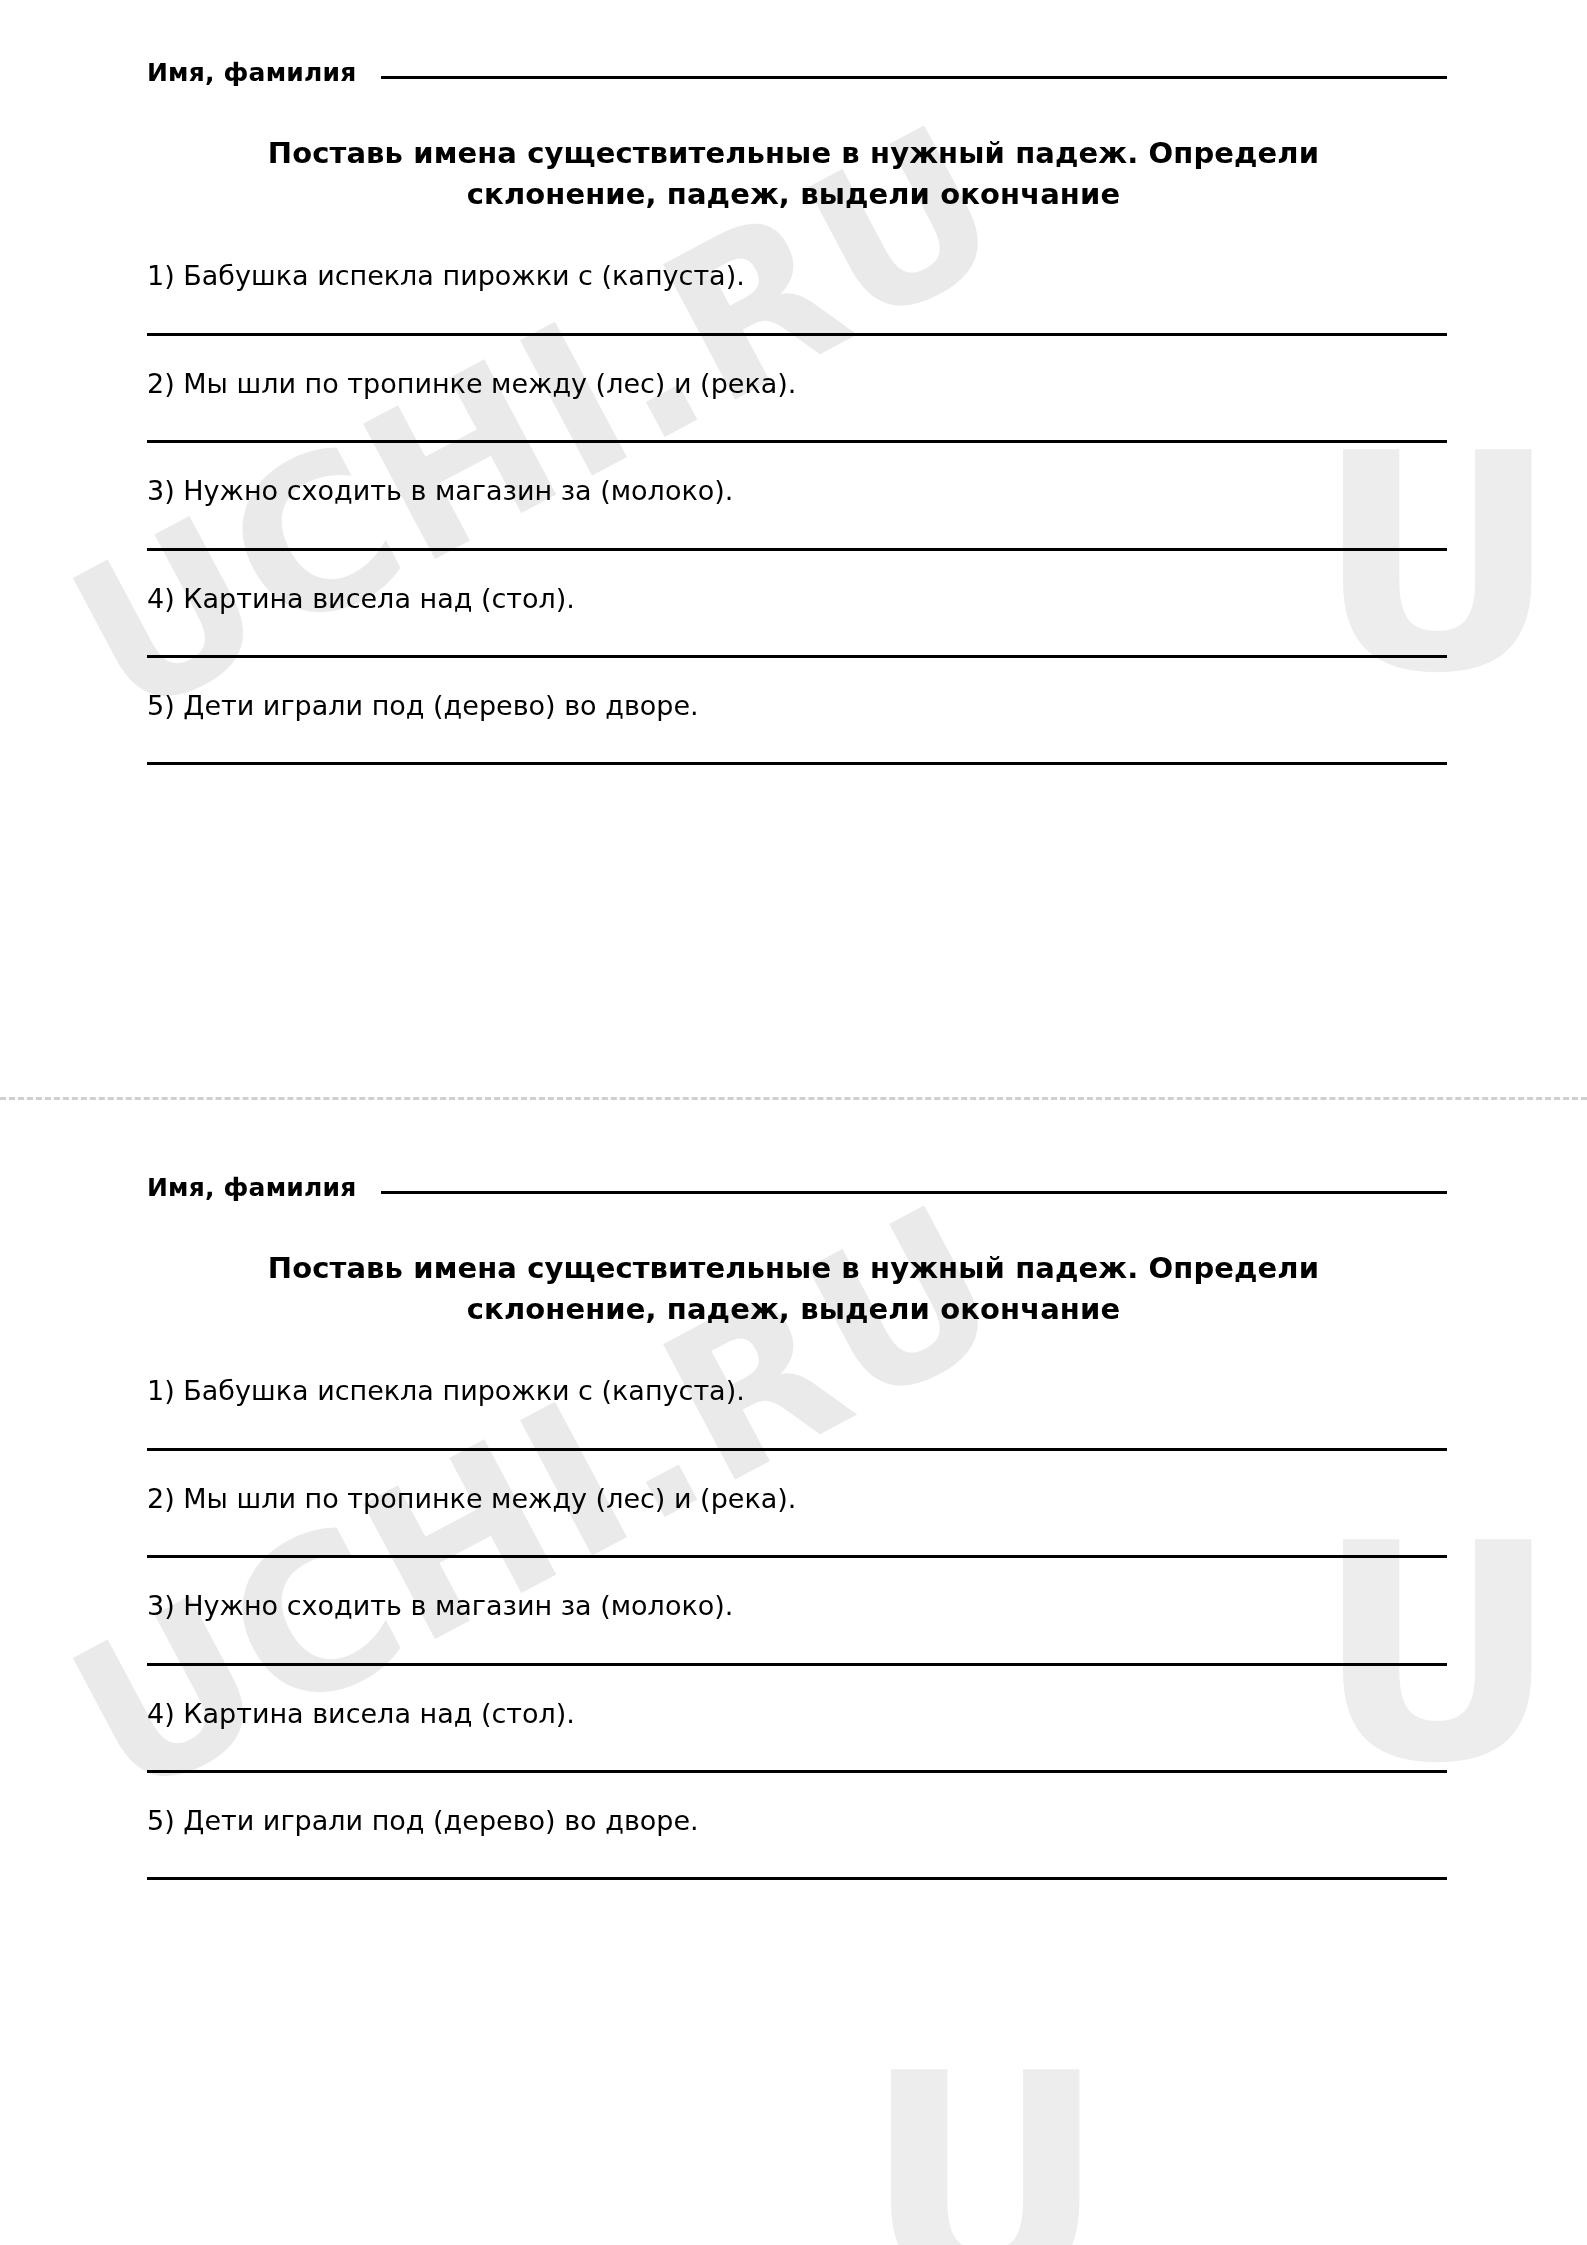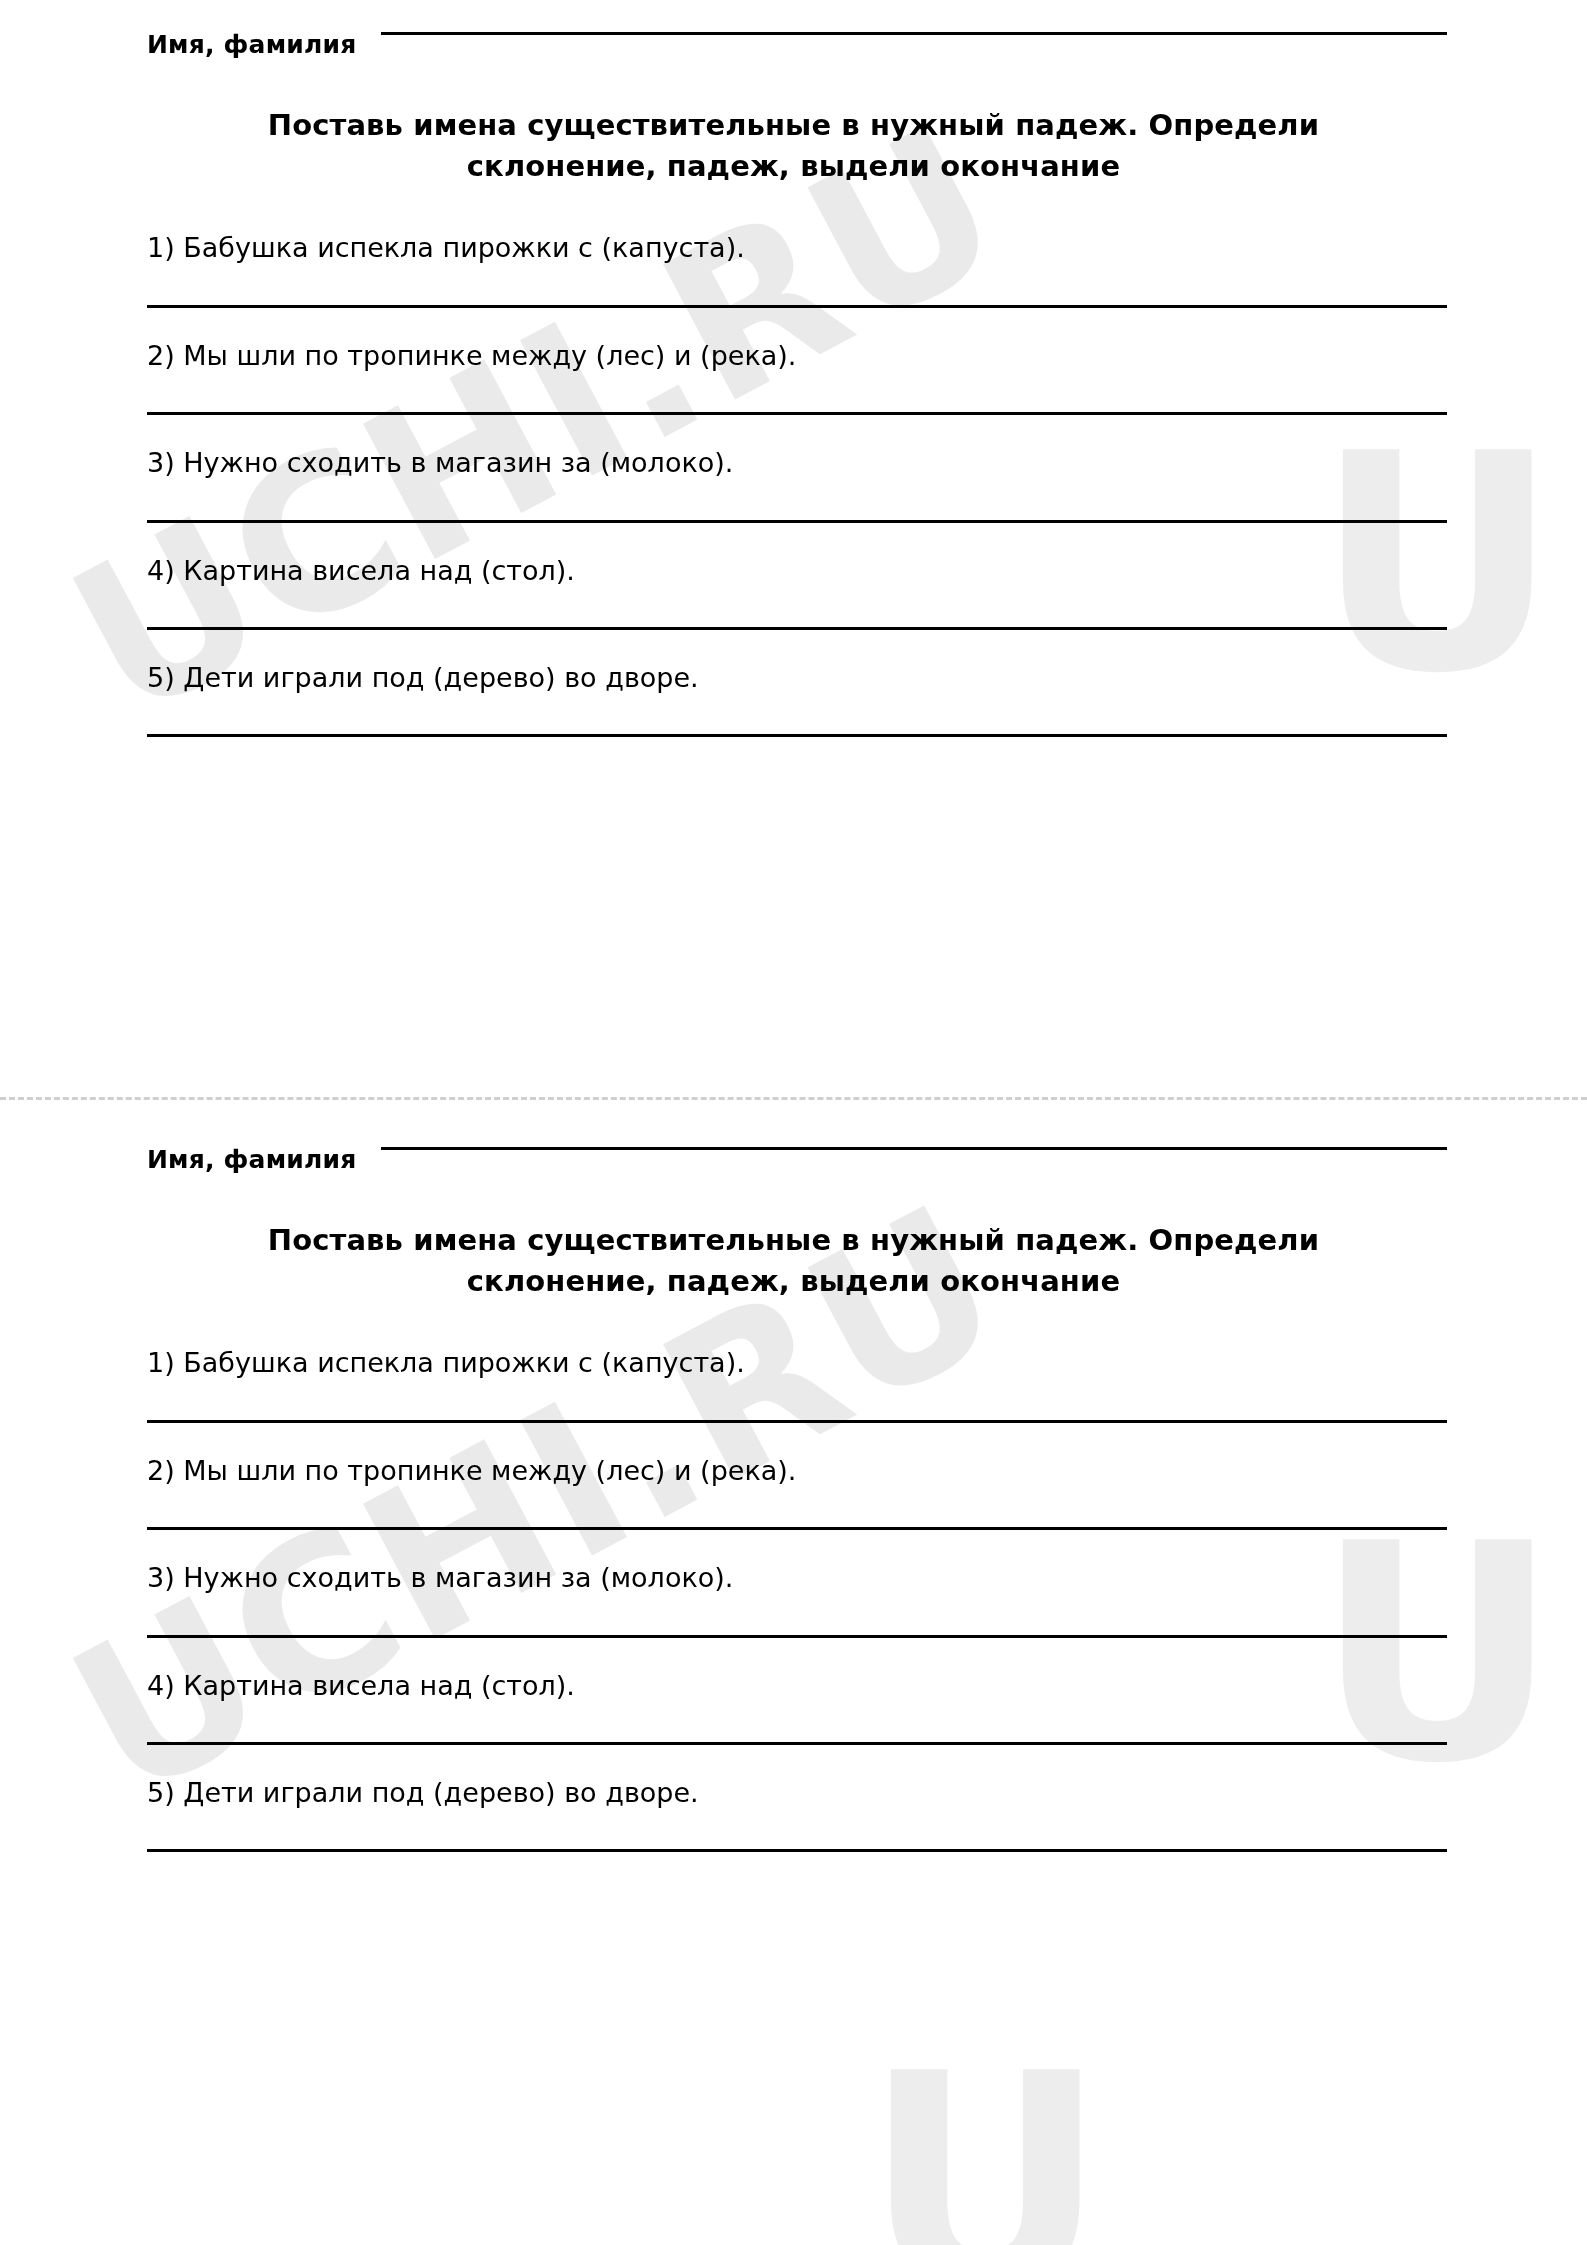--- a/index.html
+++ b/index.html
@@ -67,22 +67,23 @@
     position: absolute;
     left: 0;
     width: 1587px;
   }
   .block-1 { top: 0; }
   .block-2 { top: 1115px; }
 
   
   .name-row {
     display: flex;
+    align-items: flex-end;
     padding: 0 140px 0 147px;
-    margin-top: 32px;
+    margin-top: 60px;
   }
   .name-label {
     font-size: 25px;
     font-weight: bold;
     letter-spacing: 0.2px;
     white-space: nowrap;
     line-height: 1;
   }
   .name-rule {
     flex: 1;

